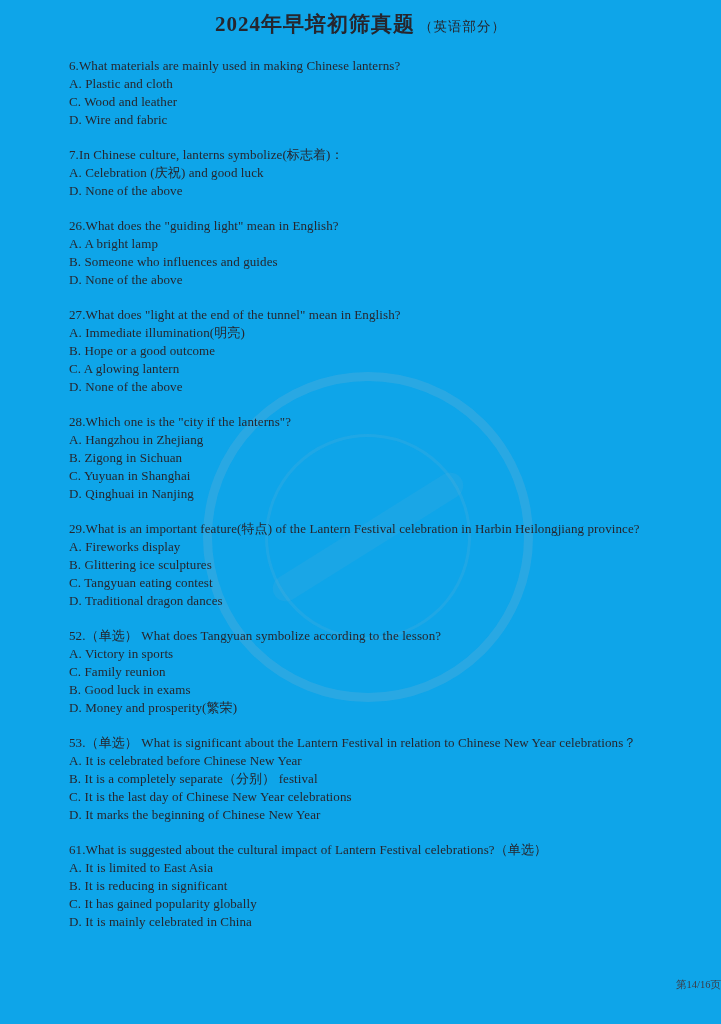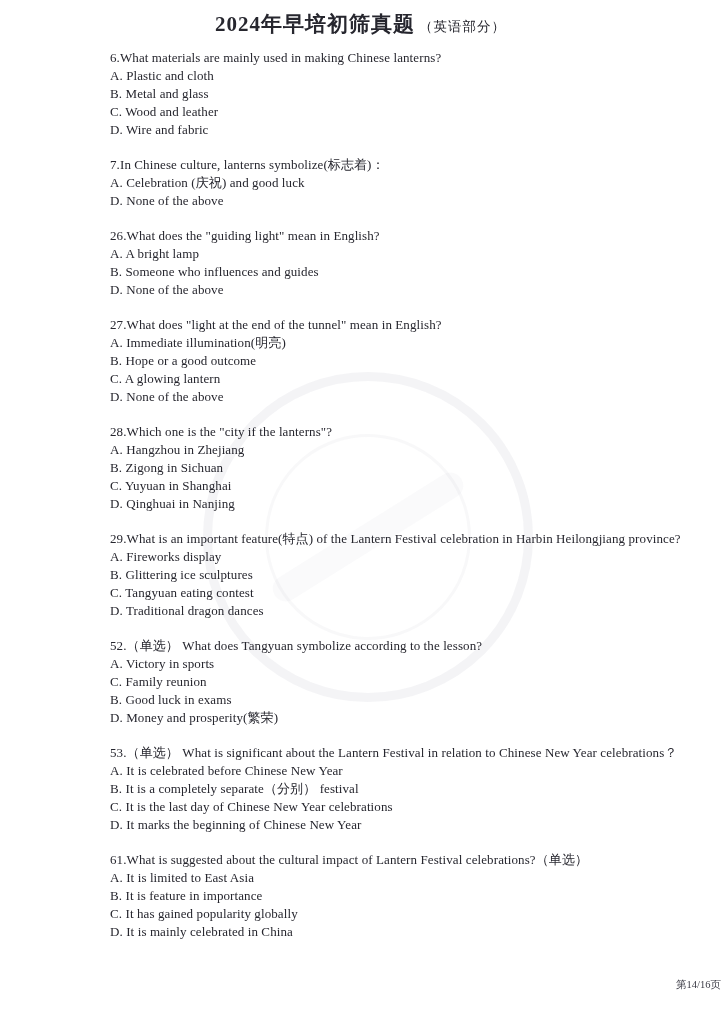--- a/index.html
+++ b/index.html
@@ -2,21 +2,21 @@
 <html><head>
 <meta charset="utf-8">
 <style>
   * { margin: 0; padding: 0; box-sizing: border-box; }
   html, body { background: #e8e8e8; }
   body { width: 721px; }
   .page {
     position: relative;
     width: 721px;
     height: 1024px;
-    background: #ffffff;
+    background: #0ea5e9;
     overflow: hidden;
     font-family: "Liberation Serif", "DejaVu Serif", serif;
     color: #26262e;
   }
   .header {
     margin-top: 10px;
     text-align: center;
     line-height: 28px;
     white-space: nowrap;
   }
@@ -26,22 +26,22 @@
     letter-spacing: 1px;
   }
   .subtitle {
     font-size: 13.5px;
     font-weight: normal;
     letter-spacing: 1px;
   }
   .content {
     position: relative;
     z-index: 2;
-    margin-top: 8px;
-    padding-left: 110px;
+    margin-top: 16px;
+    padding-left: 69px;
     padding-right: 24px;
   }
   .question { margin-bottom: 17px; }
   .line {
     font-size: 13px;
     line-height: 18px;
     letter-spacing: 0.1px;
     white-space: nowrap;
   }
   .footer {
@@ -100,21 +100,20 @@
 
   <div class="header">
     <span class="title">2024年早培初筛真题</span>
     <span class="subtitle">（英语部分）</span>
   </div>
 
   <div class="content" id="questions">
       <div class="question">
         <div class="line">6.What materials are mainly used in making Chinese lanterns?</div>
         <div class="line">A. Plastic and cloth</div>
-        <div class="line">B. Metal and glass</div>
         <div class="line">C. Wood and leather</div>
         <div class="line">D. Wire and fabric</div>
       </div>
       <div class="question">
         <div class="line">7.In Chinese culture, lanterns symbolize(标志着)：</div>
         <div class="line">A. Celebration (庆祝) and good luck</div>
         <div class="line">D. None of the above</div>
       </div>
       <div class="question">
         <div class="line">26.What does the "guiding light" mean in English?</div>
@@ -153,21 +152,21 @@
       <div class="question">
         <div class="line">53.（单选） What is significant about the Lantern Festival in relation to Chinese New Year celebrations？</div>
         <div class="line">A. It is celebrated before Chinese New Year</div>
         <div class="line">B. It is a completely separate（分别） festival</div>
         <div class="line">C. It is the last day of Chinese New Year celebrations</div>
         <div class="line">D. It marks the beginning of Chinese New Year</div>
       </div>
       <div class="question">
         <div class="line">61.What is suggested about the cultural impact of Lantern Festival celebrations?（单选）</div>
         <div class="line">A. It is limited to East Asia</div>
-        <div class="line">B. It is feature in importance</div>
+        <div class="line">B. It is reducing in significant</div>
         <div class="line">C. It has gained popularity globally</div>
         <div class="line">D. It is mainly celebrated in China</div>
       </div>
     </div>
 
   <div class="footer">第14/16页</div>
 
 </div>
 
 </body></html>

